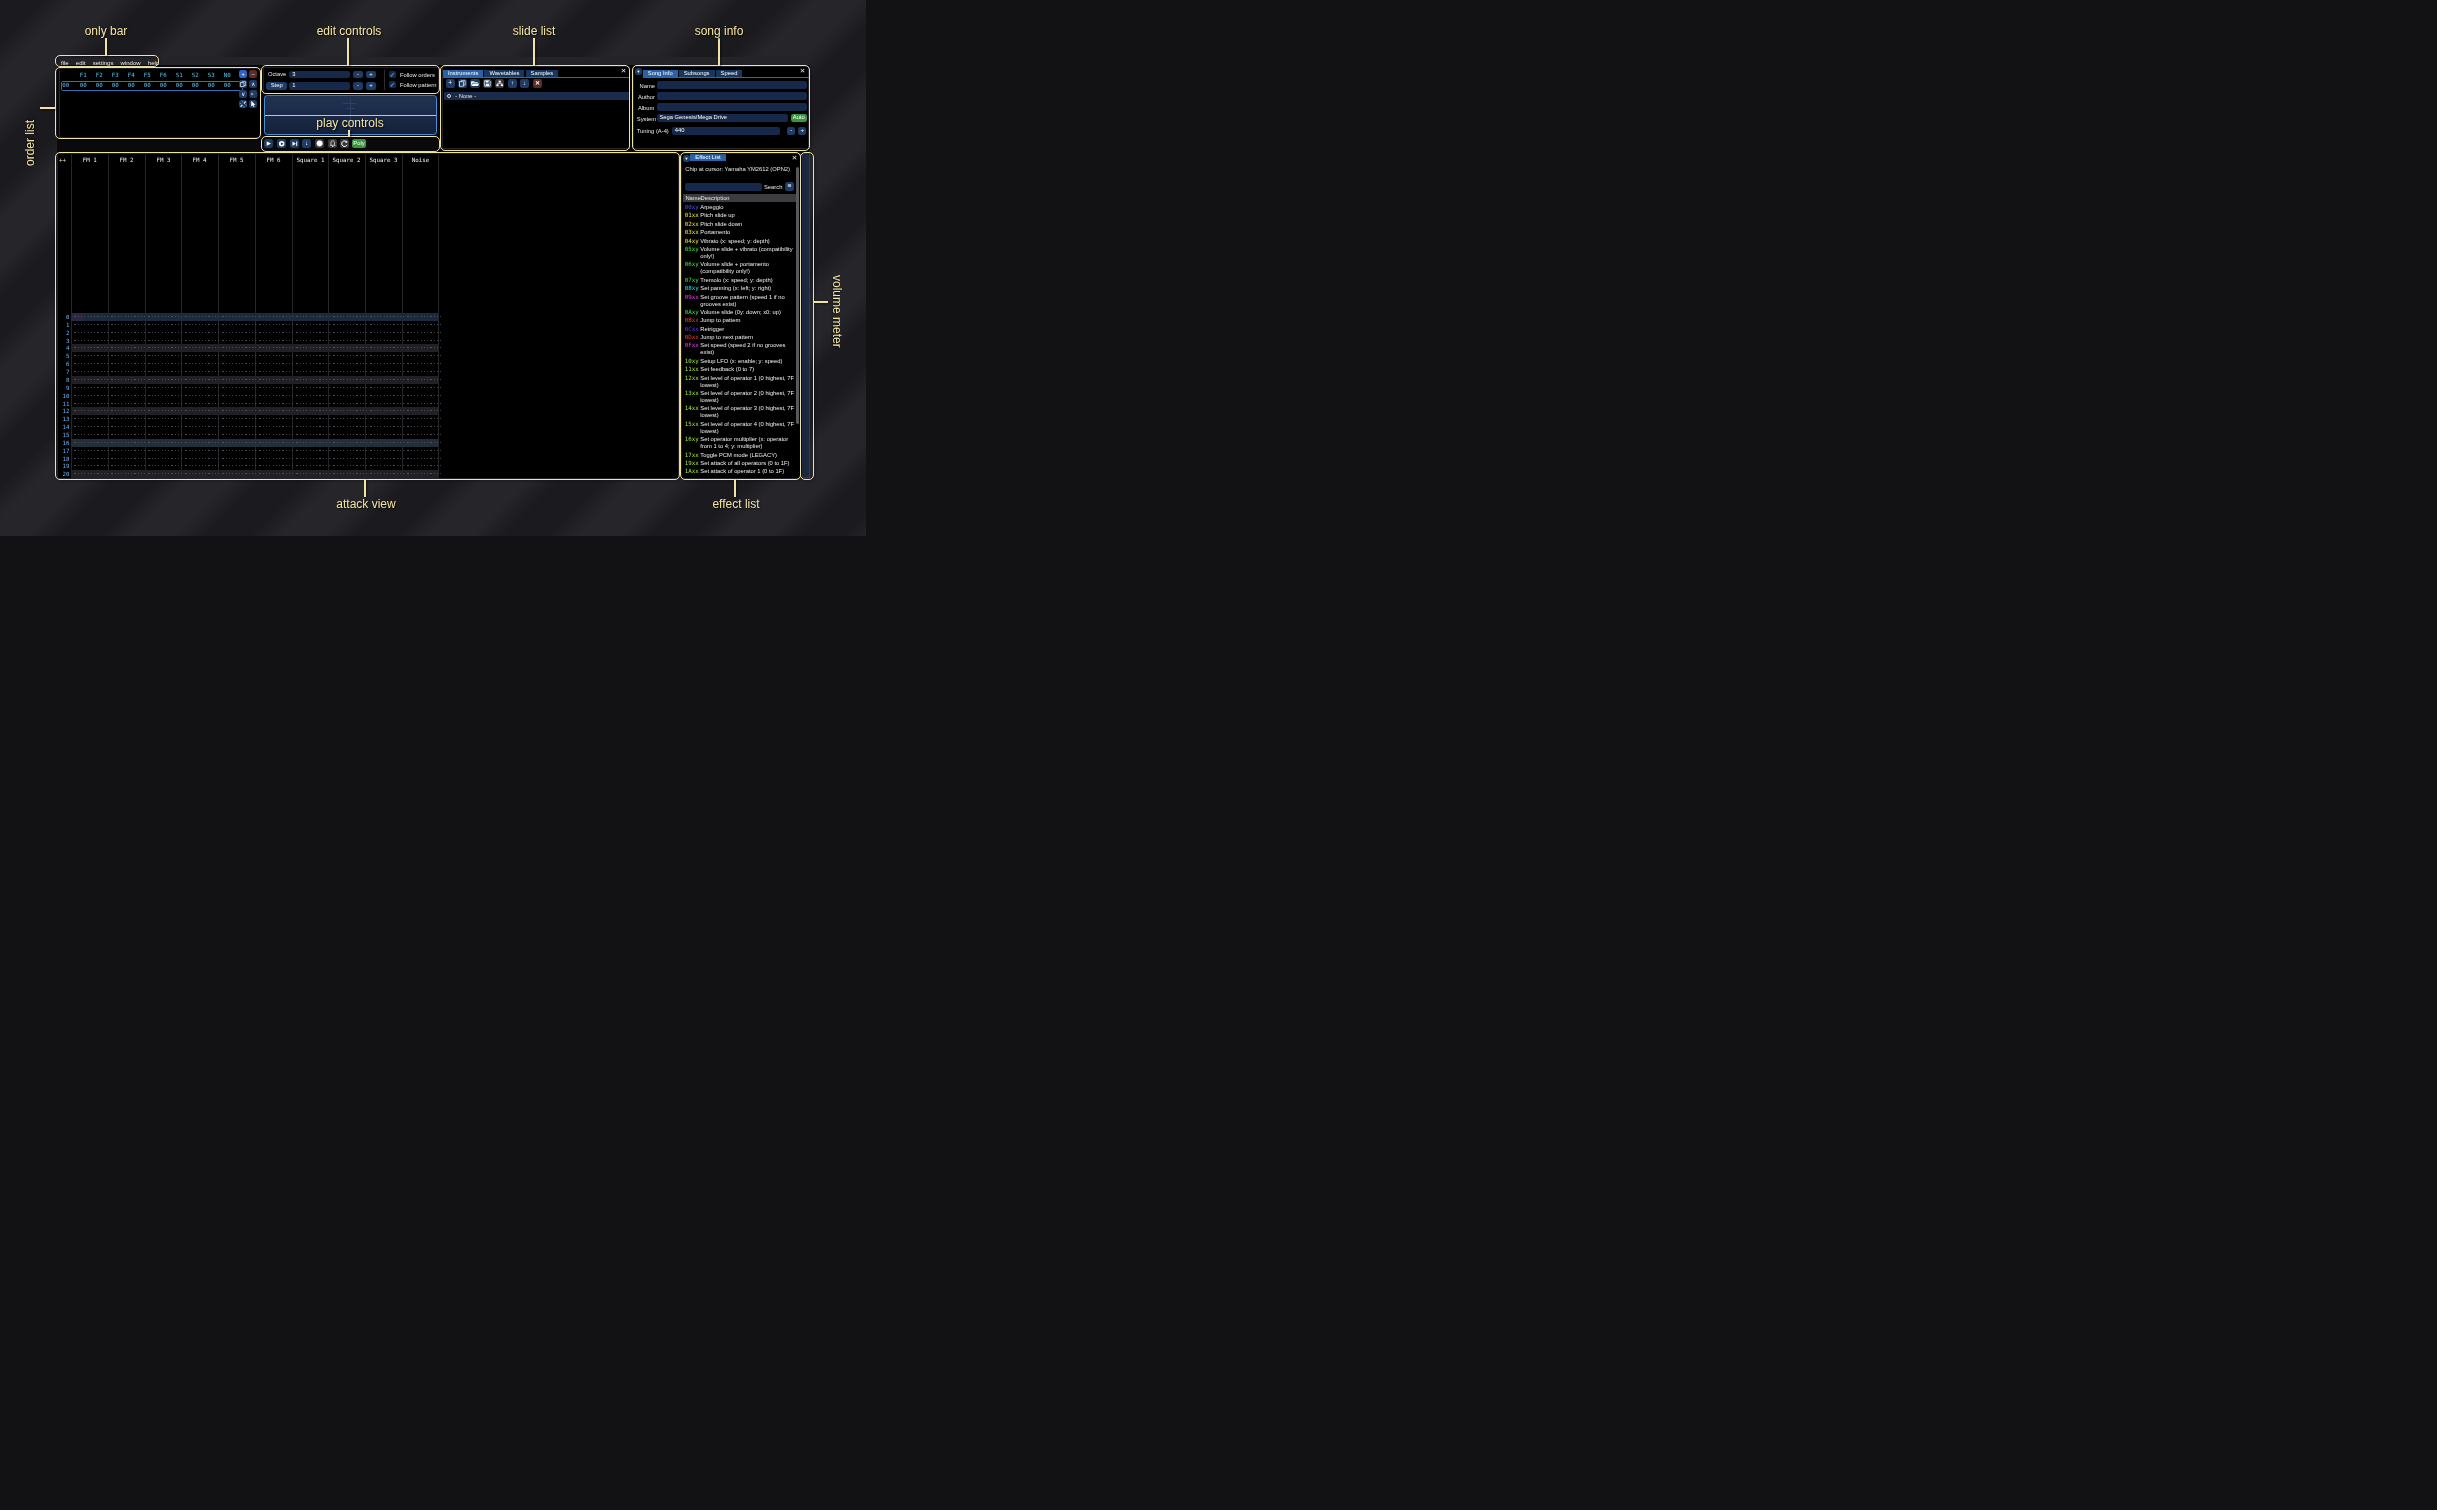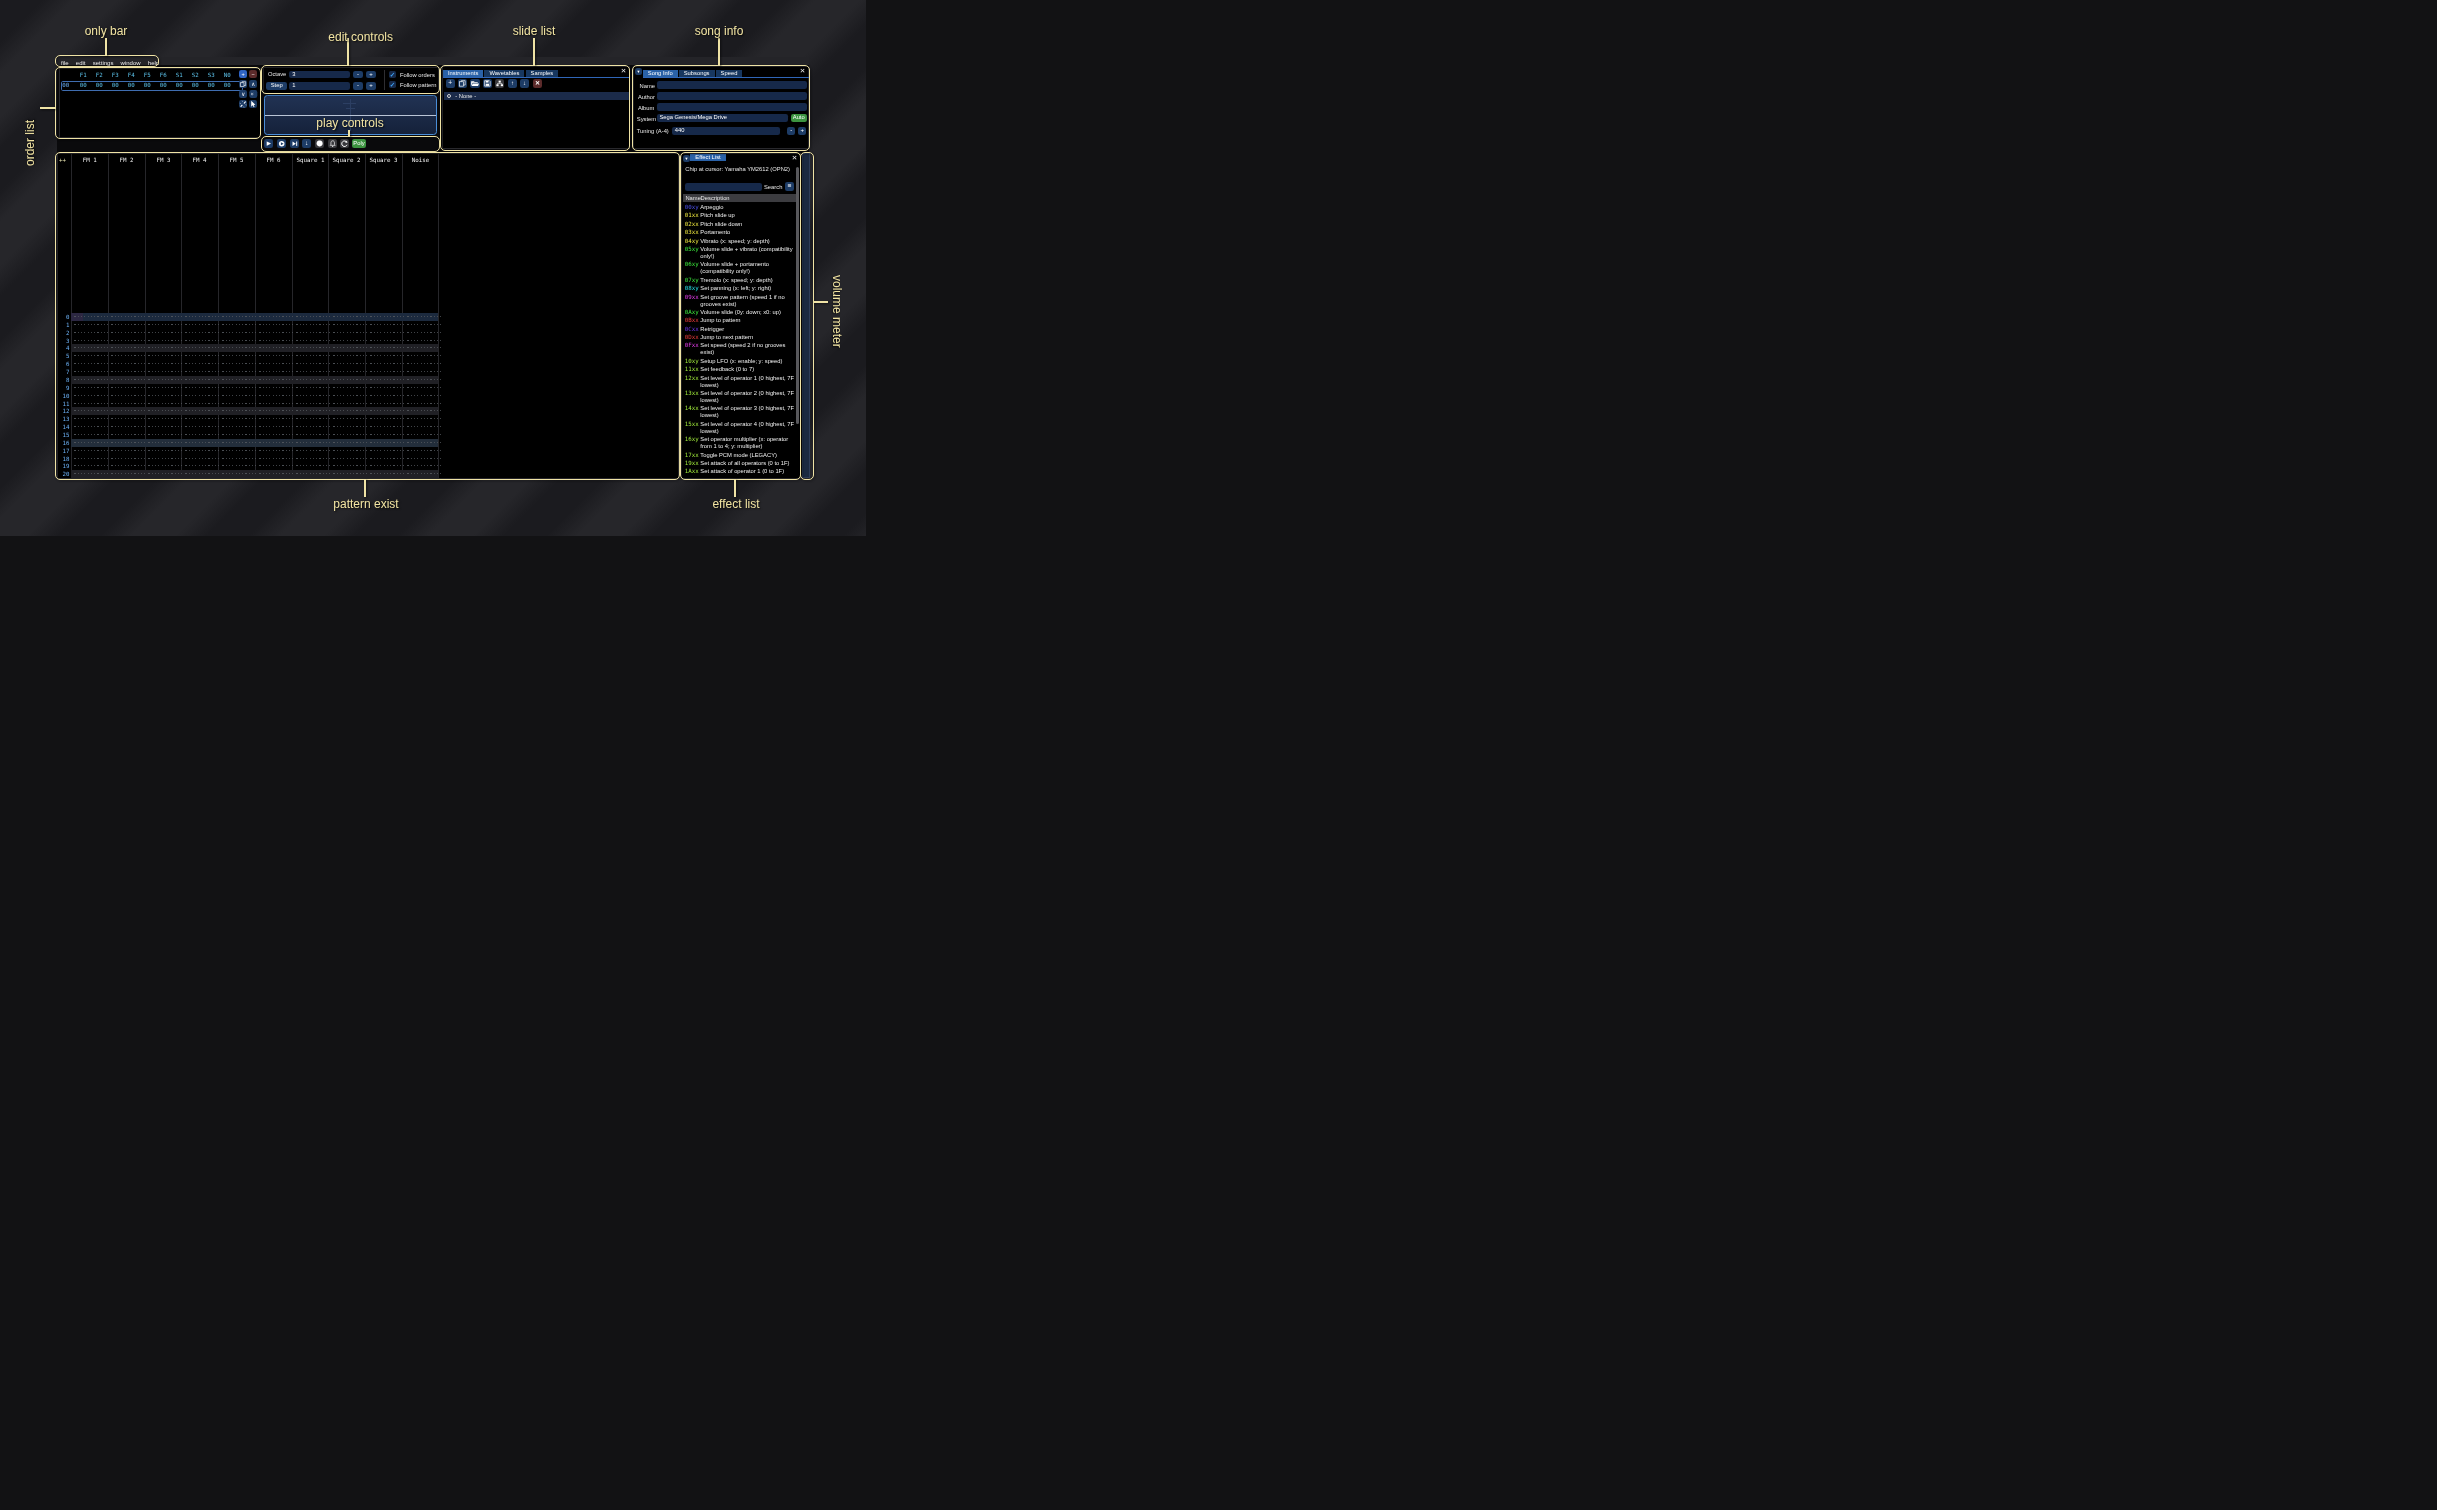--- a/index.html
+++ b/index.html
@@ -3281,23 +3281,23 @@
   <div class="ann-line" style="left:347px;top:38px;width:1.7px;height:28px;"></div>
   <div class="ann-line" style="left:533px;top:38px;width:1.7px;height:28px;"></div>
   <div class="ann-line" style="left:718px;top:38px;width:1.7px;height:28px;"></div>
   <div class="ann-line" style="left:40px;top:107px;width:16px;height:1.7px;"></div>
   <div class="ann-line" style="left:348px;top:130px;width:1.7px;height:6.6px;"></div>
   <div class="ann-line" style="left:364px;top:479px;width:1.7px;height:18px;"></div>
   <div class="ann-line" style="left:734px;top:479px;width:1.7px;height:18px;"></div>
   <div class="ann-line" style="left:814px;top:301px;width:14.4px;height:1.7px;"></div>
 
   <div class="ann-label" style="left:62px;top:24px;width:88px;">only bar</div>
-  <div class="ann-label" style="left:305px;top:30px;width:88px;text-align:right;">edit controls</div>
+  <div class="ann-label" style="left:305px;top:24px;width:88px;">edit controls</div>
   <div class="ann-label" style="left:490px;top:24px;width:88px;">slide list</div>
   <div class="ann-label" style="left:675px;top:24px;width:88px;">song info</div>
   <div class="ann-label vert-up" style="left:23px;top:82px;height:121px;">order list</div>
   <div class="ann-label" style="left:306px;top:116px;width:88px;">play controls</div>
-  <div class="ann-label" style="left:322px;top:497px;width:88px;">pattern exist</div>
+  <div class="ann-label" style="left:322px;top:497px;width:88px;">attack view</div>
   <div class="ann-label vert-down" style="left:830px;top:264px;height:94px;">volume meter</div>
   <div class="ann-label" style="left:692px;top:497px;width:88px;">effect list</div>
 
 </div>
 
 
 </body></html>

